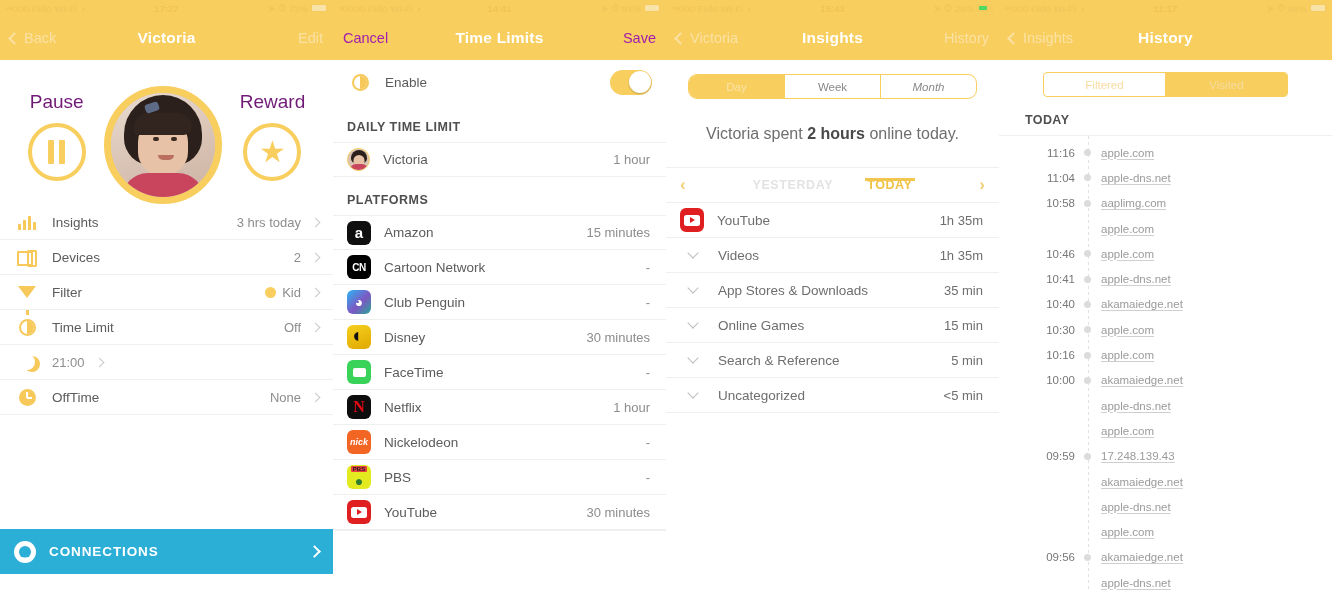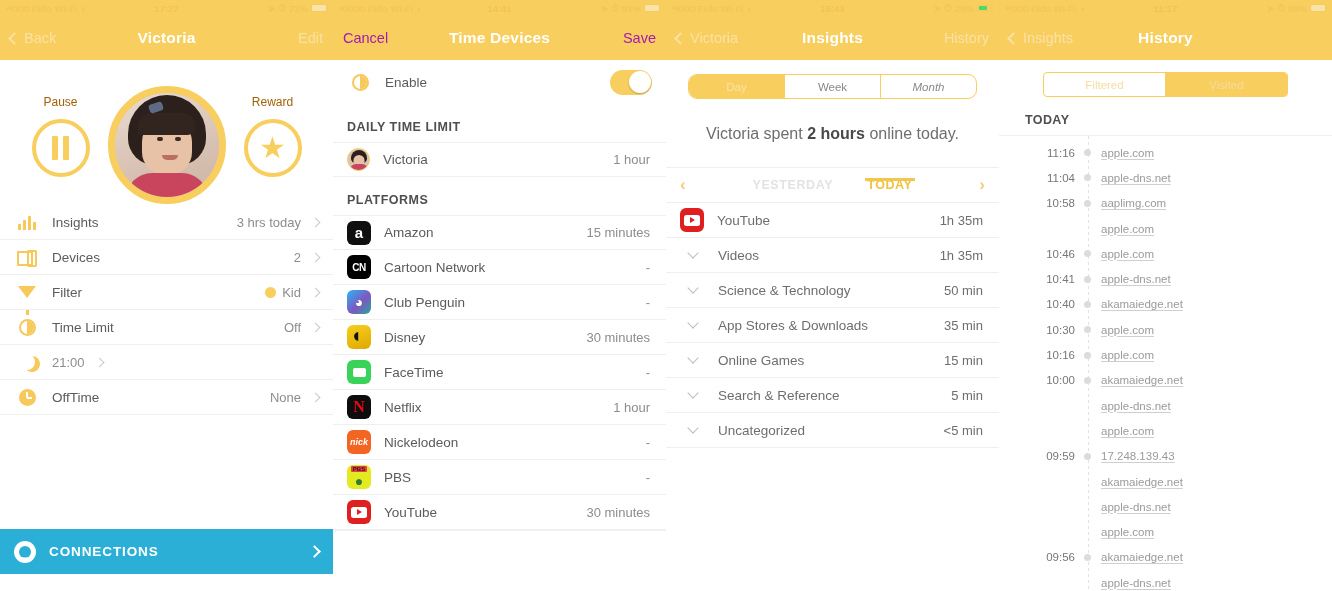--- a/index.html
+++ b/index.html
@@ -117,21 +117,21 @@
     content: ""; position: absolute; left: 8px; top: 8px; width: 5px; height: 2px; background: #fff;
   }
   .dot-kid {
     width: 11px; height: 11px; border-radius: 50%; background: #F8CE5E;
     display: inline-block; margin-right: 6px; vertical-align: -1px;
   }
 
   
   .profile-area { height: 145px; display: flex; align-items: center; justify-content: center; gap: 18px; padding-top: 6px;}
   .pcol { display: flex; flex-direction: column; align-items: center; }
-  .pcol .cap { font-size: 12px; color: #a16207; margin-bottom: 10px; }
+  .pcol .cap { font-size: 19px; color: #701a75; margin-bottom: 10px; }
   .circ-btn {
     width: 58px; height: 58px; border-radius: 50%; border: 4px solid #F8CE5E;
     display: flex; align-items: center; justify-content: center; background: #fff;
   }
   .pause-ico { display: flex; gap: 5px; }
   .pause-ico i { width: 6px; height: 24px; background: #F8CE5E; display: block; border-radius: 1px; }
   .star { color: #F8CE5E; font-size: 30px; line-height: 26px; }
   .avatar-wrap {
     width: 118px; height: 118px; border-radius: 50%; border: 7px solid #F8CE5E;
     overflow: hidden; background: #dcc6b8; position: relative; margin-top: 18px;
@@ -444,21 +444,21 @@
         <span>⏱</span>
         <span>91%</span>
         <span class="sb-batt full"></span>
       </div>
     </div>
 
     <div class="navbar">
       <div class="nav-left nav-dim">
         <span>Cancel</span>
       </div>
-      <div class="nav-title">Time Devices</div>
+      <div class="nav-title">Time Limits</div>
       <div class="nav-right nav-dim">
         <span>Save</span>
       </div>
     </div>
 
     <div class="row" style="height:44px;border-bottom:none;">
       <span class="row-icon">
           <span class="ico-clockhalf"></span>
         </span>
       <span class="label">Enable</span>
@@ -596,27 +596,20 @@
         <span class="row-icon">
             <span class="chev-dn"></span>
           </span>
         <span class="label">Videos</span>
         <span class="value">1h 35m</span>
       </div>
       <div class="row cat-row">
         <span class="row-icon">
             <span class="chev-dn"></span>
           </span>
-        <span class="label">Science &amp; Technology</span>
-        <span class="value">50 min</span>
-      </div>
-      <div class="row cat-row">
-        <span class="row-icon">
-            <span class="chev-dn"></span>
-          </span>
         <span class="label">App Stores &amp; Downloads</span>
         <span class="value">35 min</span>
       </div>
       <div class="row cat-row">
         <span class="row-icon">
             <span class="chev-dn"></span>
           </span>
         <span class="label">Online Games</span>
         <span class="value">15 min</span>
       </div>

